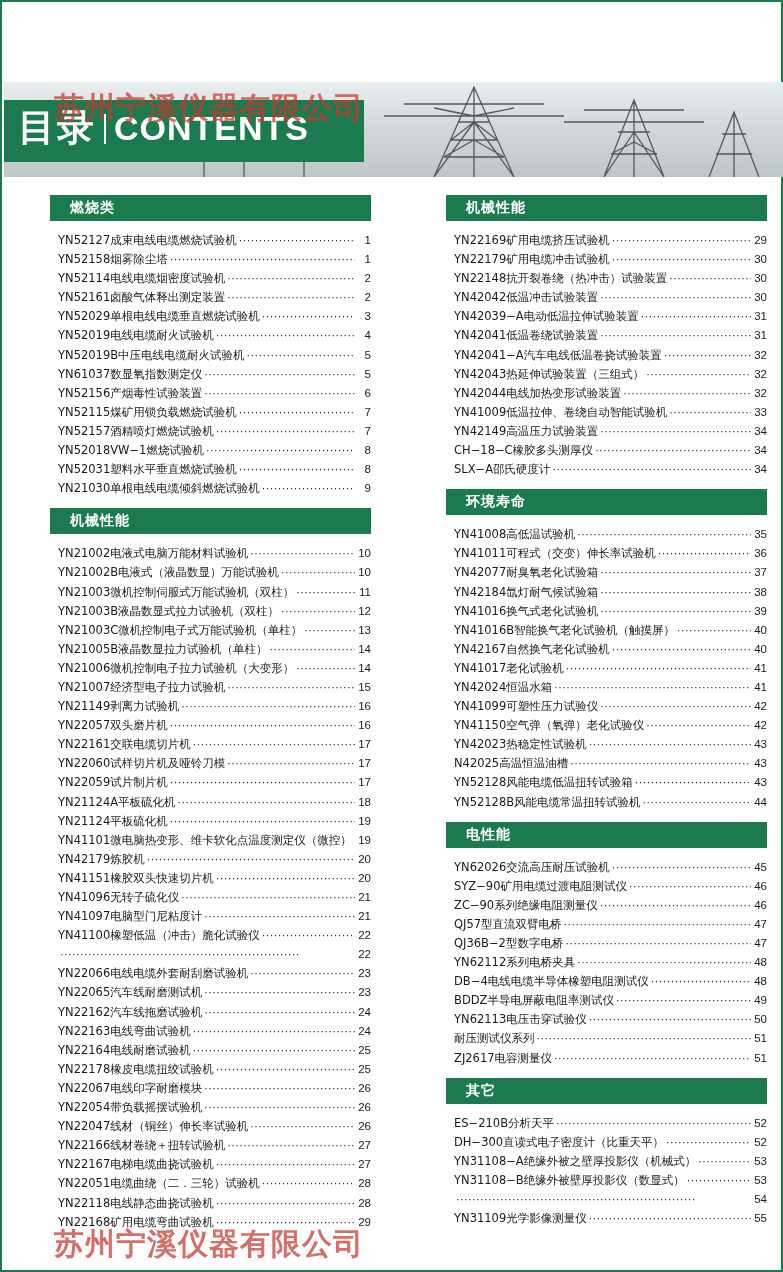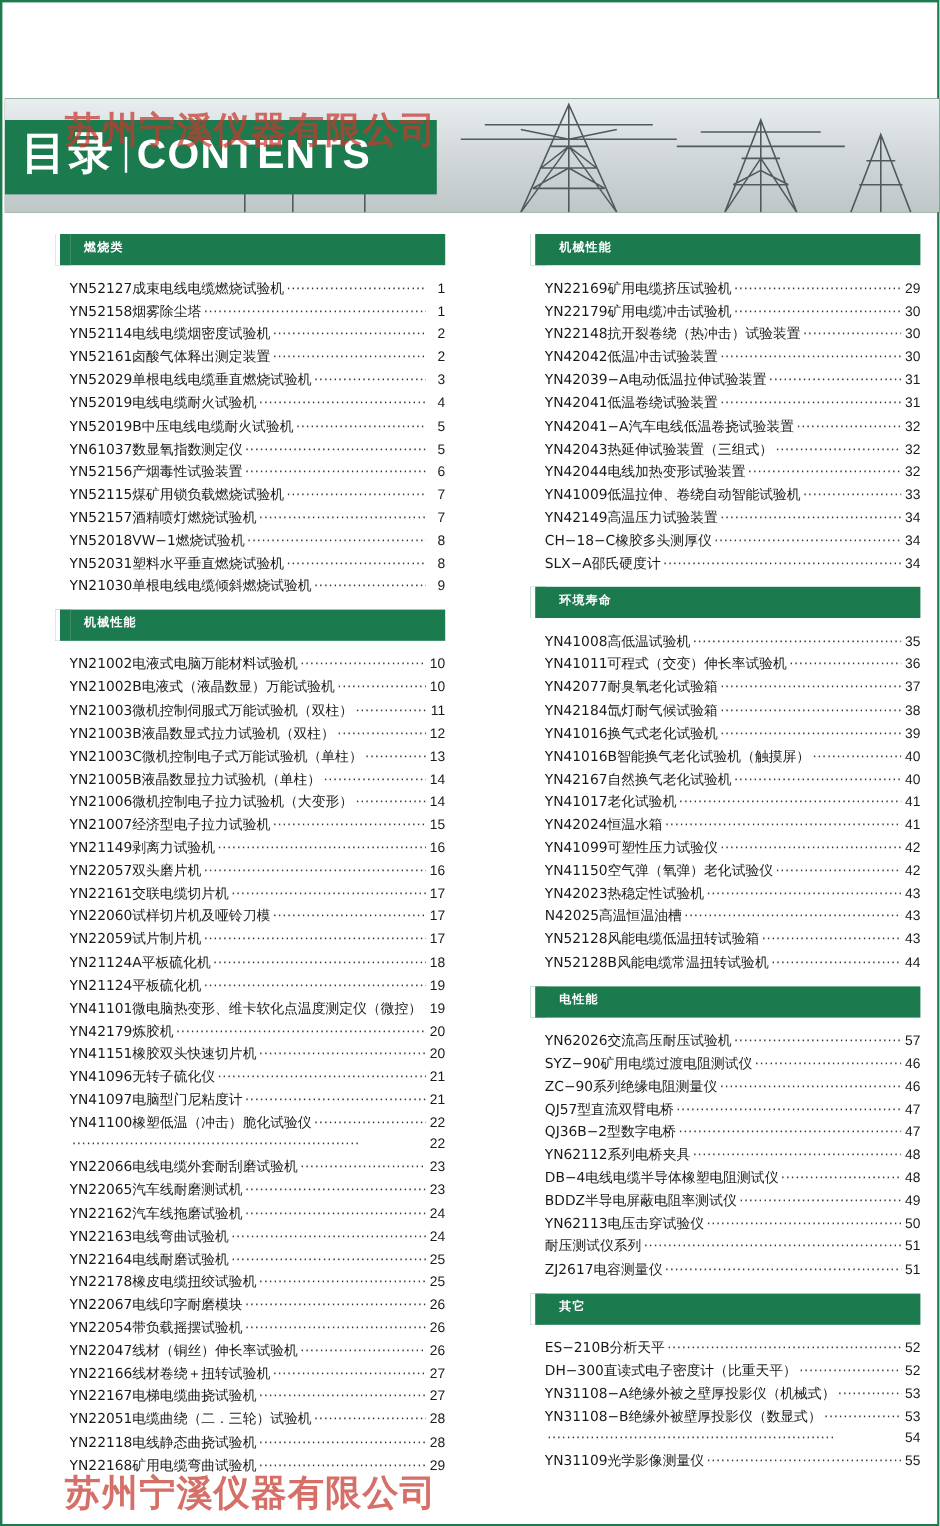--- a/index.html
+++ b/index.html
@@ -147,21 +147,21 @@
     left: 4px; top: 0;
     width: 9px; height: 26px;
     background: #1b7a4e;
   }
   .sec-head span {
     position: absolute;
     left: 24px;
     top: 4px;
     color: #ffffff;
     font-family: "DejaVu Sans", sans-serif;
-    font-size: 10px;
+    font-size: 14px;
     font-weight: bold;
     letter-spacing: 1px;
   }
   ul.toc {
     list-style: none;
     margin: 0;
     padding: 0 0 0 12px;
   }
   ul.toc li {
     display: flex;
@@ -658,21 +658,21 @@
           <div class="sec-head">
             <div class="tab">
               <i></i>
             </div>
             <span>电性能</span>
           </div>
           <ul class="toc">
             <li>
               <span class="t">YN62026交流高压耐压试验机</span>
               <span class="dots">····························································</span>
-              <span class="p">57</span>
+              <span class="p">45</span>
             </li>
             <li>
               <span class="t">SYZ−90矿用电缆过渡电阻测试仪</span>
               <span class="dots">····························································</span>
               <span class="p">46</span>
             </li>
             <li>
               <span class="t">ZC−90系列绝缘电阻测量仪</span>
               <span class="dots">····························································</span>
               <span class="p">46</span>

